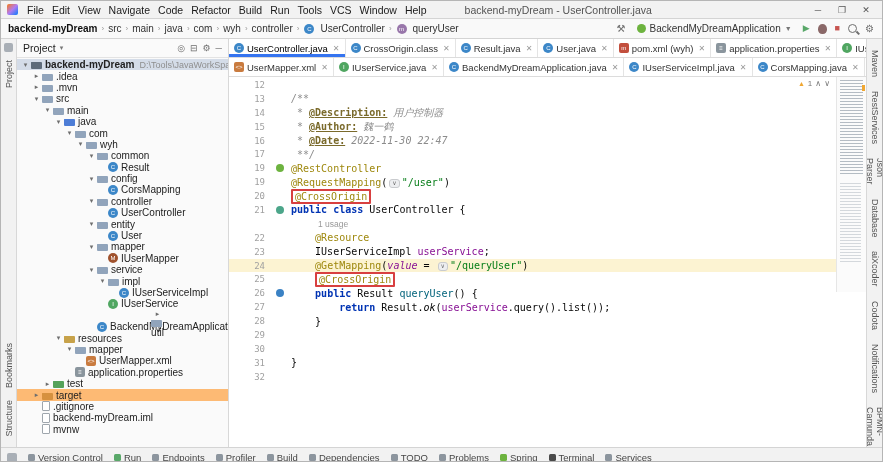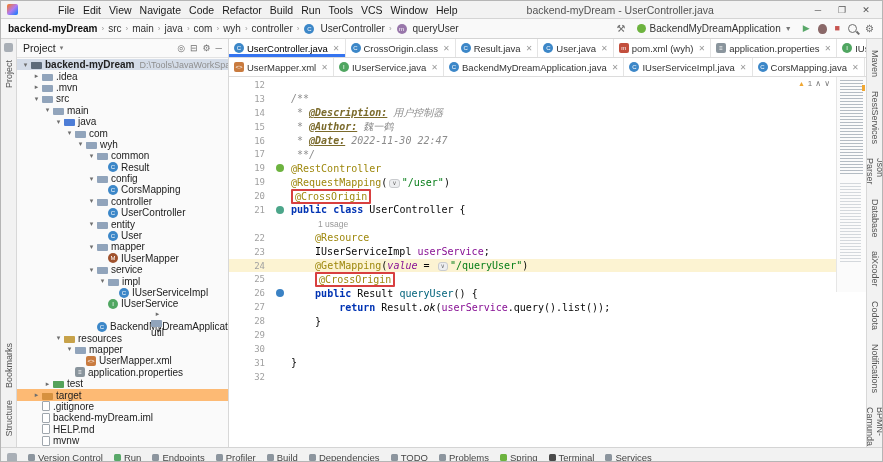--- a/index.html
+++ b/index.html
@@ -1,21 +1,21 @@
 <!DOCTYPE html>
 <html><head>
 <meta charset="utf-8">
 <style>
   * { box-sizing: border-box; margin: 0; padding: 0; }
   html,body { background:#e9e9e9; }
   body { font-family: "Liberation Sans", sans-serif; }
   .app { width:883px; height:462px; background:#ffffff; position:relative; overflow:hidden; border:1px solid #b5b5b5; }
 
   
-  .titlebar { height:18px; background:#f2f2f2; border-bottom:1px solid #d4d4d4; display:flex; align-items:center; padding:0 4px;gap:31px; }
+  .titlebar { height:18px; background:#f2f2f2; border-bottom:1px solid #d4d4d4; display:flex; align-items:center; padding:0 4px; }
   .app-logo { width:11px; height:11px; border-radius:2px; margin:0 5px 0 2px; background:linear-gradient(135deg,#f97a12,#b07bf1 50%,#087cfa); flex:none; }
   .menu-bar { display:flex; align-items:center; }
   .menu-item { font-size:10.5px; color:#1a1a1a; padding:0 4px; }
   .window-title { font-size:10.5px; color:#535353; margin-left:34px; white-space:nowrap; }
   .window-controls { margin-left:auto; display:flex; align-items:center; }
   .ctrl { width:24px; text-align:center; font-size:9px; color:#555; }
 
   
   .navbar { height:20px; background:#f9f9f9; border-bottom:1px solid #d4d4d4; display:flex; align-items:center; padding:0 6px; }
   .breadcrumb { display:flex; align-items:center; white-space:nowrap; overflow:hidden; }
@@ -88,21 +88,21 @@
   .code-line { display:flex; height:13.9px; align-items:center; }
   .code-line.caret-row { background:#fcf3d2; }
   .gutter-num { width:40px; flex:none; text-align:right; color:#a1a1a1; font-size:9px; padding-right:4px; }
   .gutter-icon { width:22px; flex:none; display:flex; justify-content:center; align-items:center; }
   .gi { width:8px; height:8px; border-radius:50%; }
   .gi-spring-bean { background:#6db33f; }
   .gi-spring-class { background:#4ca68a; }
   .gi-endpoint { background:#3b82c4; }
   .code-text { white-space:pre; }
   .seg-comment { color:#8c8c8c; font-style:italic; }
-  .seg-doctag { color:#7a6a2b; font-weight:bold; font-style:italic; text-decoration:underline; }
+  .seg-doctag { color:#7a6a2b; font-weight:bold; text-decoration:underline; }
   .seg-docval { color:#8c8c8c; font-style:italic; }
   .seg-ann { color:#9e880d; }
   .seg-kw { color:#0033b3; font-weight:bold; }
   .seg-str { color:#067d17; }
   .seg-field { color:#871094; }
   .seg-attr { color:#871094; font-style:italic; }
   .seg-method { color:#00627a; }
   .seg-staticcall { color:#080808; font-style:italic; }
   .seg-plain { color:#080808; }
   .seg-usage { color:#999; font-size:8.5px; font-family:"Liberation Sans",sans-serif; margin-left:27px; }
@@ -386,25 +386,20 @@
             <span class="t-label">.gitignore</span>
           </div>
           <div class="tree-row" style="padding-left: 15px;">
             <span class="arrow"></span>
             <span class="t-icon filei"></span>
             <span class="t-label">backend-myDream.iml</span>
           </div>
           <div class="tree-row" style="padding-left: 15px;">
             <span class="arrow"></span>
             <span class="t-icon filei"></span>
-            <span class="t-label">HELP.md</span>
-          </div>
-          <div class="tree-row" style="padding-left: 15px;">
-            <span class="arrow"></span>
-            <span class="t-icon filei"></span>
             <span class="t-label">mvnw</span>
           </div>
         </div>
     </div>
 
     <div class="editor">
       <div class="tab-row">
           <div class="tab selected">
             <span class="t-icon circ c-class">C</span>
             <span>UserController.java</span>

